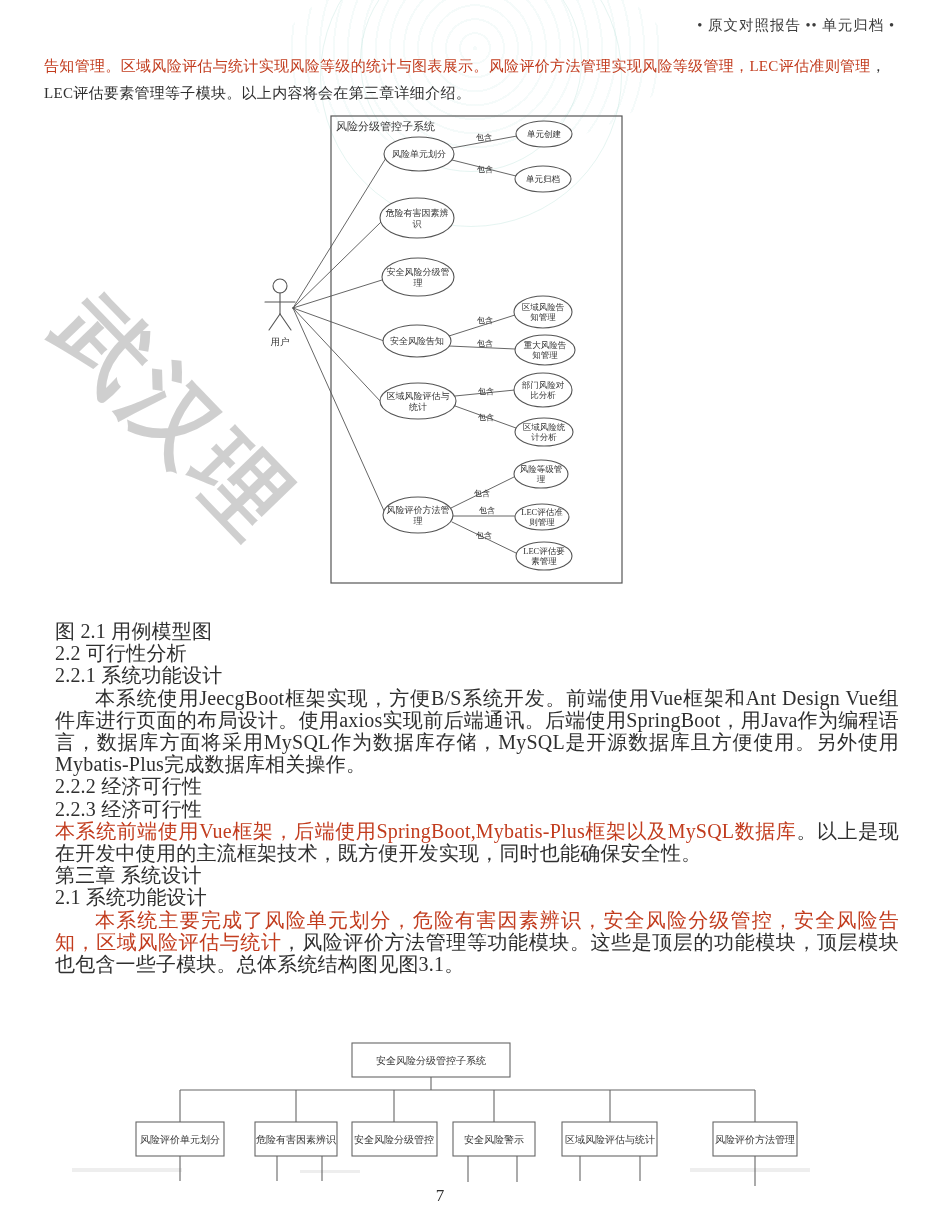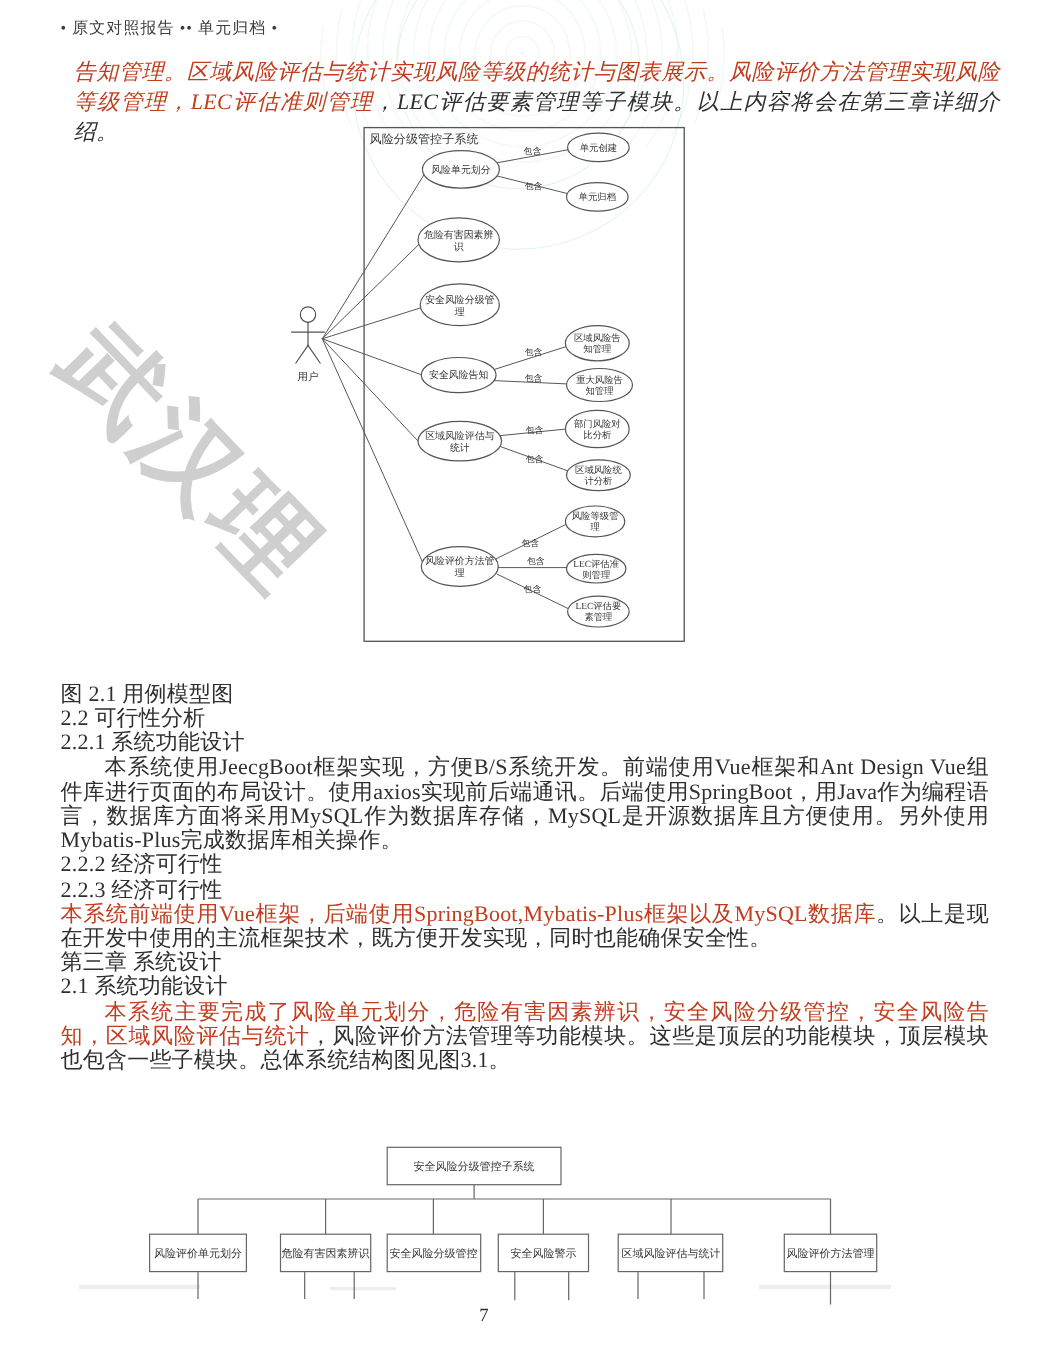--- a/index.html
+++ b/index.html
@@ -17,26 +17,26 @@
       repeating-radial-gradient(circle at 50% 45%,
         rgba(140,205,198,0.16) 0 2px, rgba(255,255,255,0) 2px 14px);
     opacity:.55; pointer-events:none;
   }
   .deco-ring{
     position:absolute; border:1px solid rgba(150,210,200,0.25); border-radius:50%;
     pointer-events:none;
   }
   .hdr{
     position:absolute; top:16px; left:55px; right:55px;
-    display:flex; justify-content:flex-start;
+    display:flex; justify-content:flex-end;
     font-size:14.5px; color:#3c3c3c; letter-spacing:1px;
   }
   .p-intro{
-    position:absolute; left:67px; top:53px; width:842px;
-    font-size:20px; line-height:27px; text-align:justify; letter-spacing:0.3px;font-style:italic;
+    position:absolute; left:44px; top:53px; width:842px;
+    font-size:15px; line-height:27px; text-align:justify; letter-spacing:0.3px;
   }
   .red{ color:#c23c1e; }
   .watermark{
     position:absolute; left:116px; top:268px;
     font-size:92px; font-weight:600; letter-spacing:6px;
     color:#8f8f8f; opacity:.42;
     transform:rotate(46deg); transform-origin:0 0;
     white-space:nowrap; pointer-events:none; z-index:0;
   }
   .usecase-wrap{ position:absolute; left:248px; top:110px; z-index:1; }

